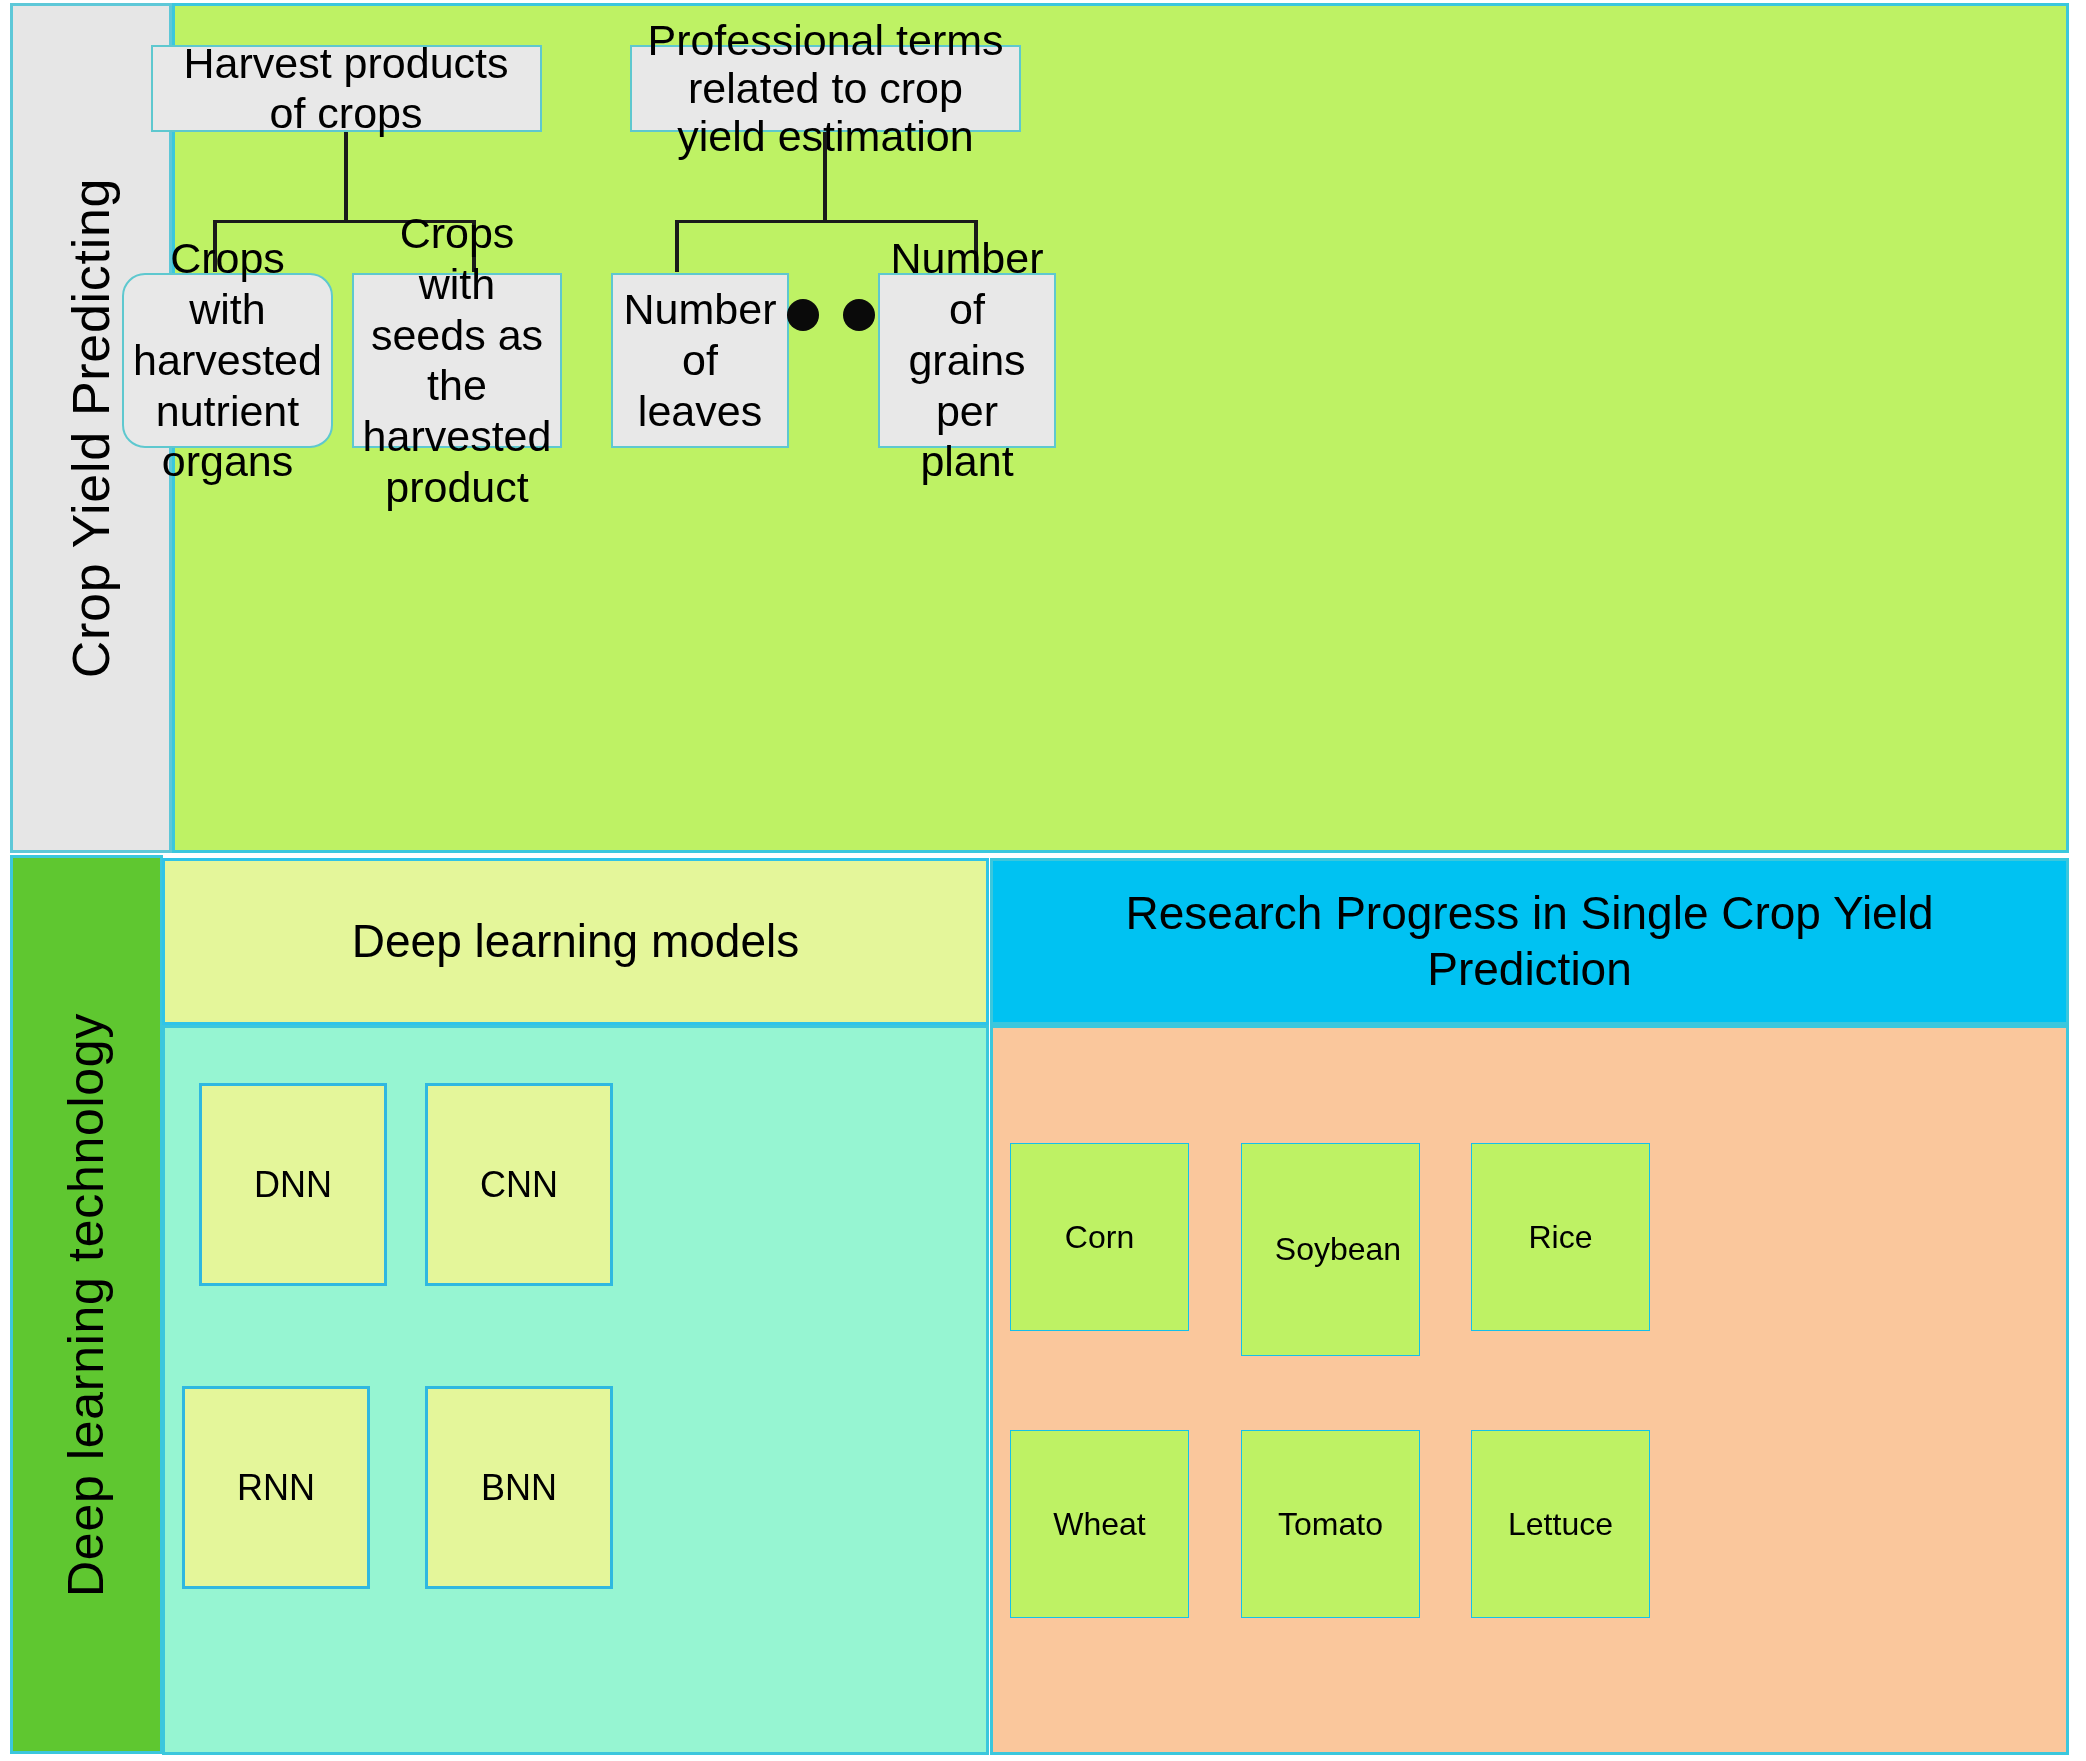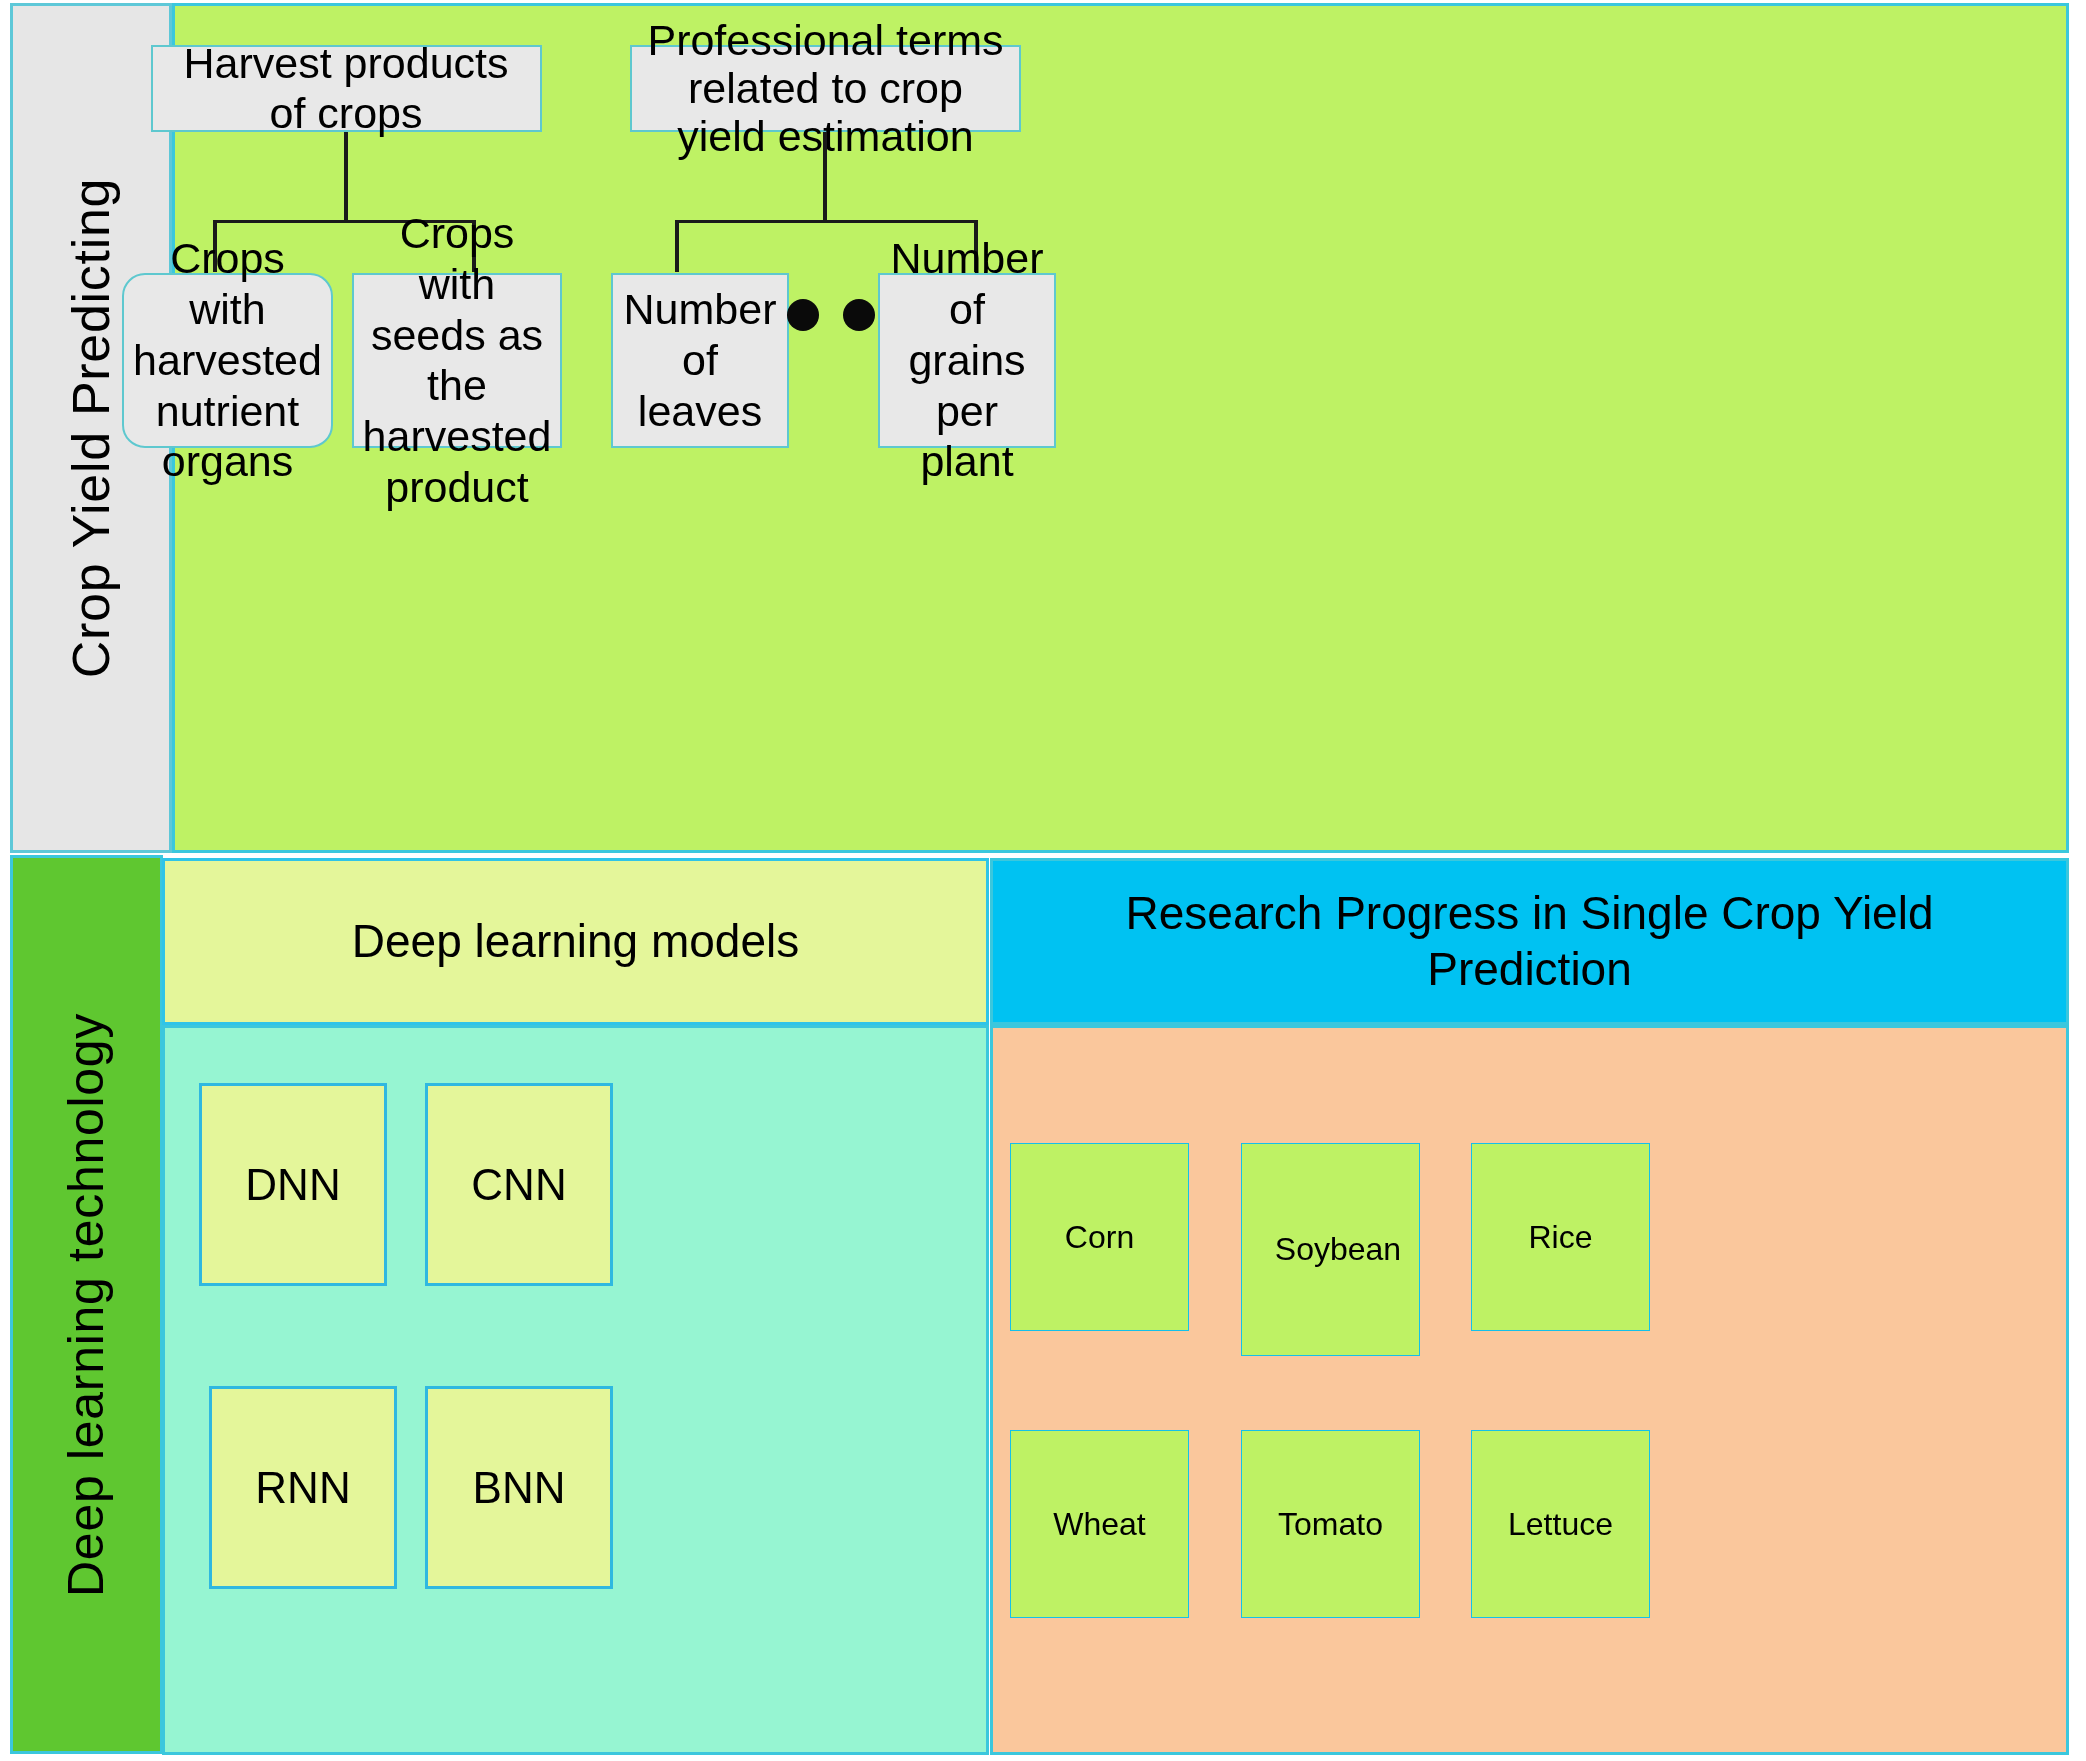--- a/index.html
+++ b/index.html
@@ -83,21 +83,21 @@
     display:flex;align-items:center;justify-content:center;
     text-align:center;color:#000;font-size:46px;line-height:1.2;
     padding:0 28px;box-sizing:border-box;
   }
 
   
   .model-chip{
     background:#e4f69a;
     border:3.5px solid #2fb8e0;
     display:flex;align-items:center;justify-content:center;
-    color:#000;font-size:44px;
+    color:#000;font-size:36px;
   }
   
   .crop-chip{
     background:#bef264;
     border:1.4px solid #14c0ea;
     display:flex;align-items:center;justify-content:center;
     color:#000;font-size:32px;
   }
 </style>
 </head>
@@ -145,21 +145,21 @@
     <span class="vlabel vlabel-green">Deep learning technology</span>
   </div>
 
   <div class="abs panel-dl-header">
     <span class="panel-heading">Deep learning models</span>
   </div>
 
   <div class="abs panel-dl-body">
     <div class="abs model-chip" style="left:34px;top:55px;width:188px;height:203px;">DNN</div>
     <div class="abs model-chip" style="left:260px;top:55px;width:188px;height:203px;">CNN</div>
-    <div class="abs model-chip" style="left:44px;top:358px;width:188px;height:203px;">RNN</div>
+    <div class="abs model-chip" style="left:17px;top:358px;width:188px;height:203px;">RNN</div>
     <div class="abs model-chip" style="left:260px;top:358px;width:188px;height:203px;">BNN</div>
   </div>
 
   <div class="abs panel-res-header">
     <span class="panel-heading">Research Progress in Single Crop Yield Prediction</span>
   </div>
 
   <div class="abs panel-res-body">
     <div class="abs crop-chip" style="left:17px;top:115px;width:179px;height:188px;">Corn</div>
     <div class="abs crop-chip" style="left:248px;top:115px;width:179px;height:213px;padding-left:15px;">Soybean</div>

